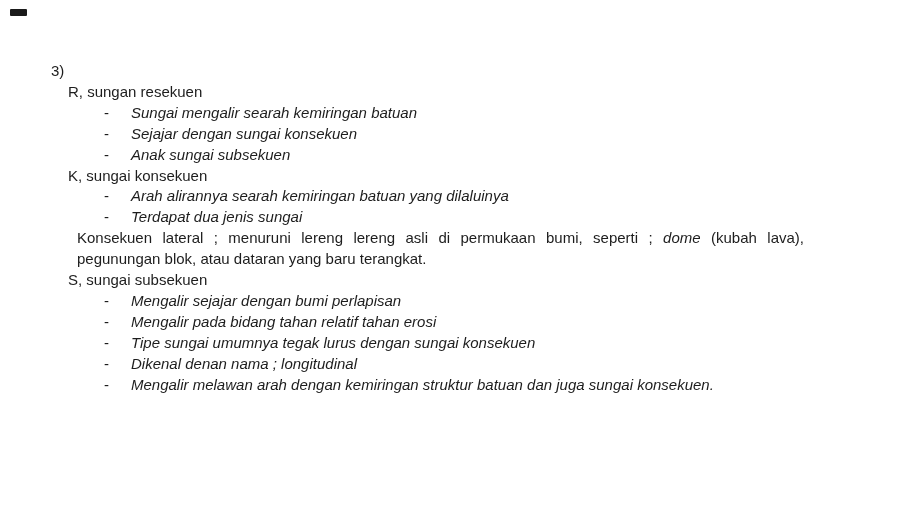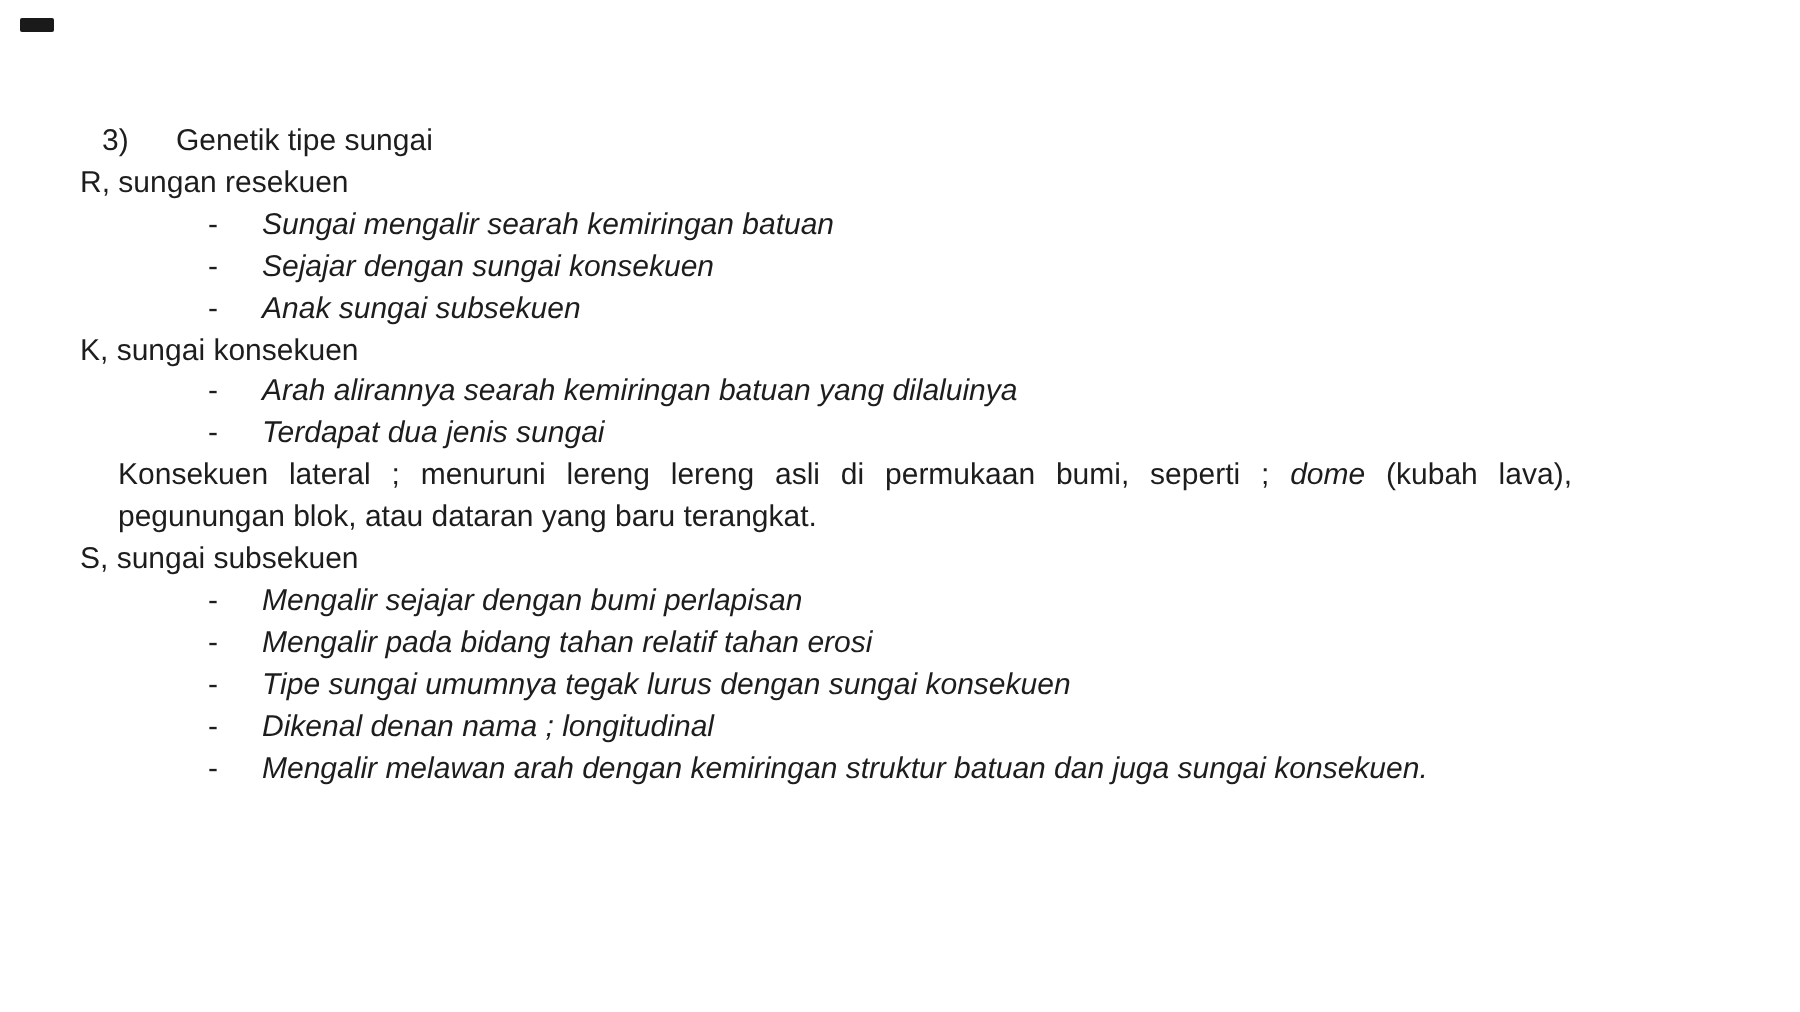--- a/index.html
+++ b/index.html
@@ -24,42 +24,41 @@
   .content {
     position: absolute;
     left: 0; top: 61px;
     width: 900px;
     font-size: 15px;
     line-height: 20.9px;
     color: #1d1d1d;
   }
   .row-title { display: flex; margin-left: 51px; }
   .row-title .num { width: 37px; flex: 0 0 37px; }
-  .heading { margin-left: 40px; }
+  .heading { margin-left: 68px; }
   .bullet { display: flex; margin-left: 104px; }
   .bullet .dash { width: 27px; flex: 0 0 27px; }
   .bullet .btext { flex: 1; font-style: italic; }
-  .para { margin-left: 59px; width: 727px; }
+  .para { margin-left: 77px; width: 727px; }
   .para.justified {
     text-align: justify;
     text-align-last: justify;
   }
   .para .ital { font-style: italic; }
 </style>
 </head>
 <body>
 
 <div class="slide">
   <div class="corner-mark"></div>
 
   <div class="content">
 
     <div class="row-title">
       <span class="num">3)</span>
-      <span>Genetik tipe sungai</span>
     </div>
 
     <div class="heading">R, sungan resekuen</div>
     <div class="bullet">
       <span class="dash">-</span>
       <span class="btext">Sungai mengalir searah kemiringan batuan</span>
     </div>
     <div class="bullet">
       <span class="dash">-</span>
       <span class="btext">Sejajar dengan sungai konsekuen</span>

